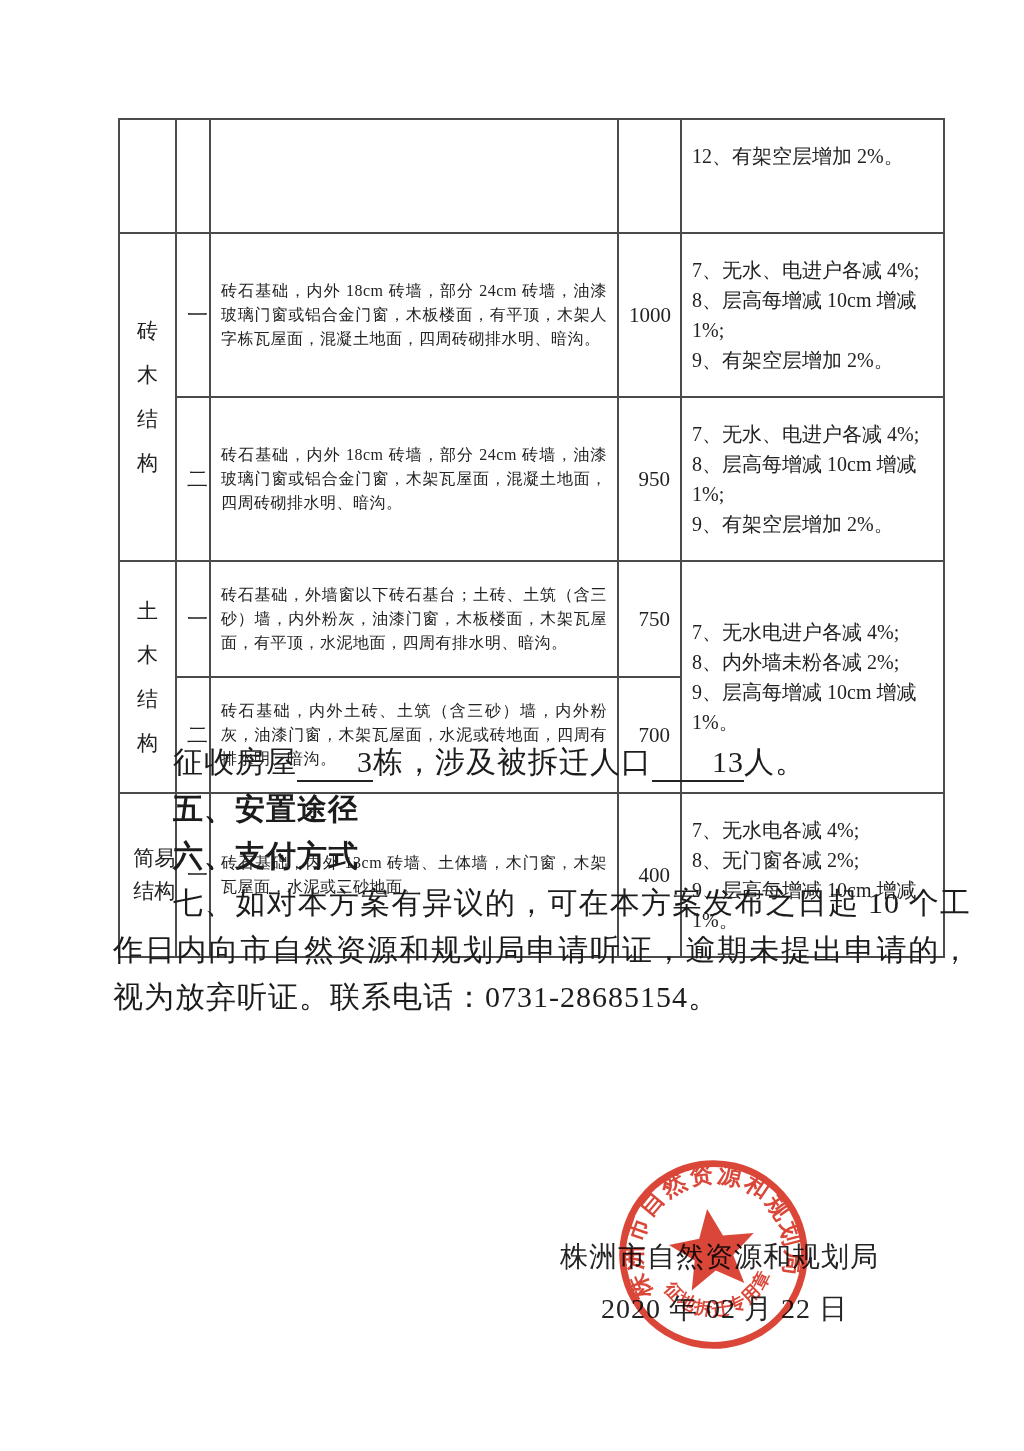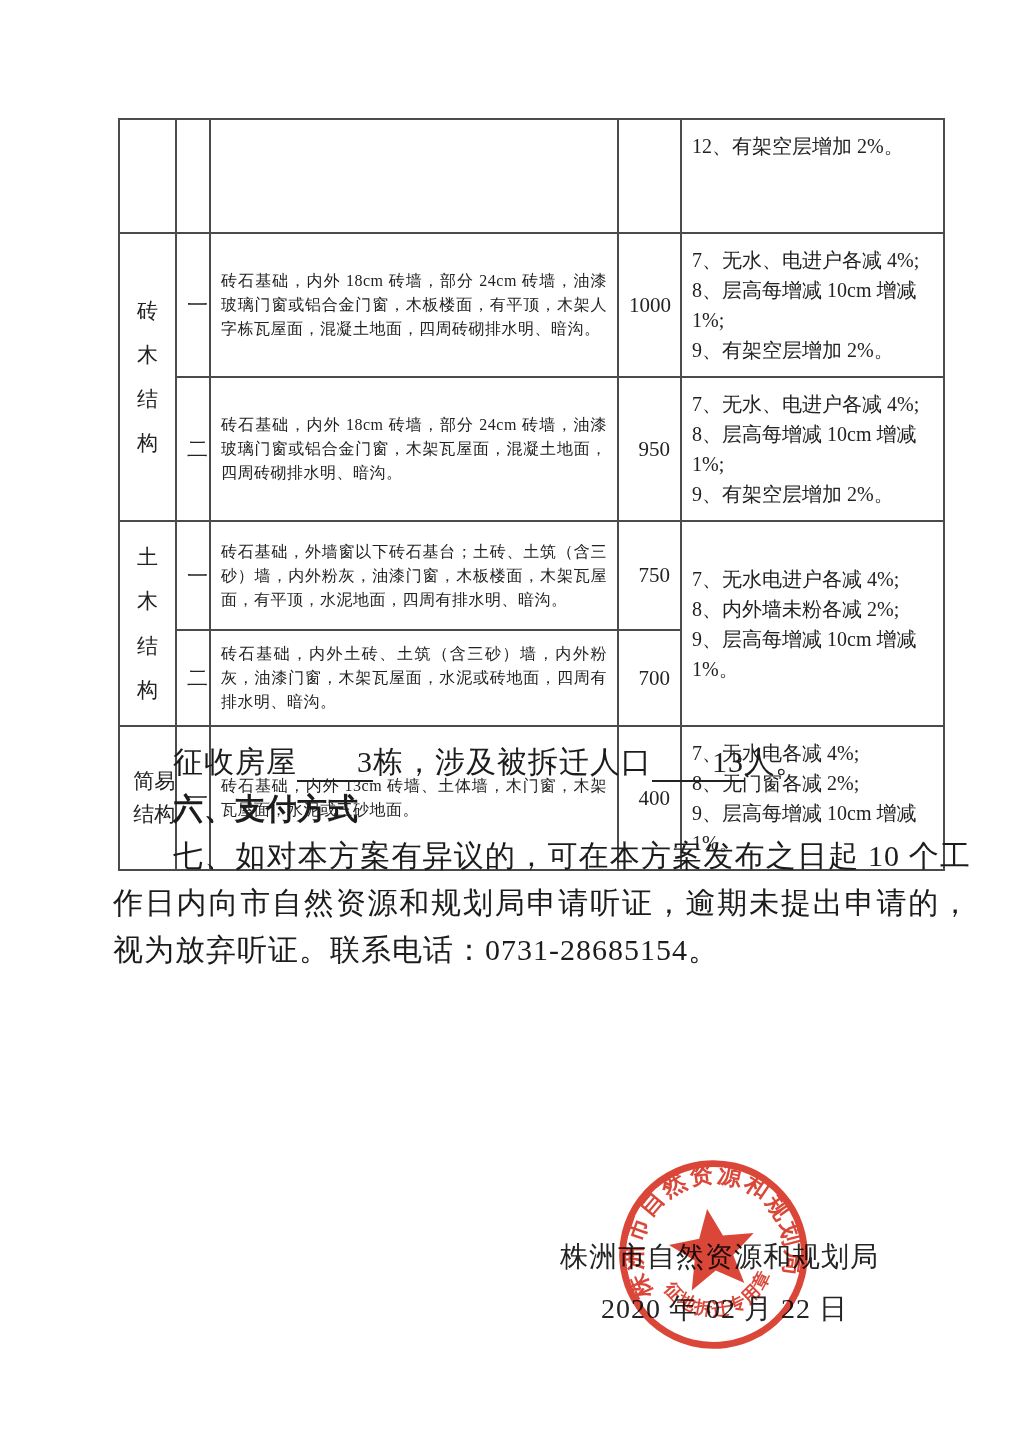--- a/index.html
+++ b/index.html
@@ -18,21 +18,21 @@
   .comp-table {
     position: absolute; left: 118px; top: 118px;
     width: 825px;
     border-collapse: collapse;
     table-layout: fixed;
     color: #222;
   }
   .comp-table td {
     border: 2px solid #4b4b4b;
     vertical-align: middle;
-    padding: 11px 10px;
+    padding: 21px 10px;
   }
   .cell-desc {
     font-size: 16px; line-height: 24px; letter-spacing: 0.5px;
     vertical-align: top; text-align: justify;
   }
   .cell-adj {
     font-size: 20px; line-height: 30px;
     white-space: pre-line;
   }
   .cell-adj.top { vertical-align: top; }
@@ -138,20 +138,21 @@
 8、无门窗各减 2%;
 9、层高每增减 10cm 增减 1%。</td>
     </tr>
   </tbody>
     </table>
 
   <div class="body-text">
     <div class="para no-justify">
       <span>征收房屋</span><span class="blank">3</span><span>栋，涉及被拆迁人口</span><span class="blank" style="min-width:58px">13</span><span>人。</span>
     </div>
+    <div class="sec-heading">五、安置途径</div>
     <div class="sec-heading">六、支付方式</div>
     <div class="para">七、如对本方案有异议的，可在本方案发布之日起 10 个工作日内向市自然资源和规划局申请听证，逾期未提出申请的，视为放弃听证。联系电话：0731-28685154。</div>
   </div>
 
   <div class="sig-org">株洲市自然资源和规划局</div>
   <div class="sig-date">2020 年 02 月 22 日</div>
 
   <svg class="seal" viewBox="-110 -110 220 220" xmlns="http://www.w3.org/2000/svg">
     <g transform="rotate(-8)" fill="#d8392a">
       <circle cx="0" cy="0" r="93" fill="none" stroke="#d8392a" stroke-width="7"></circle>

